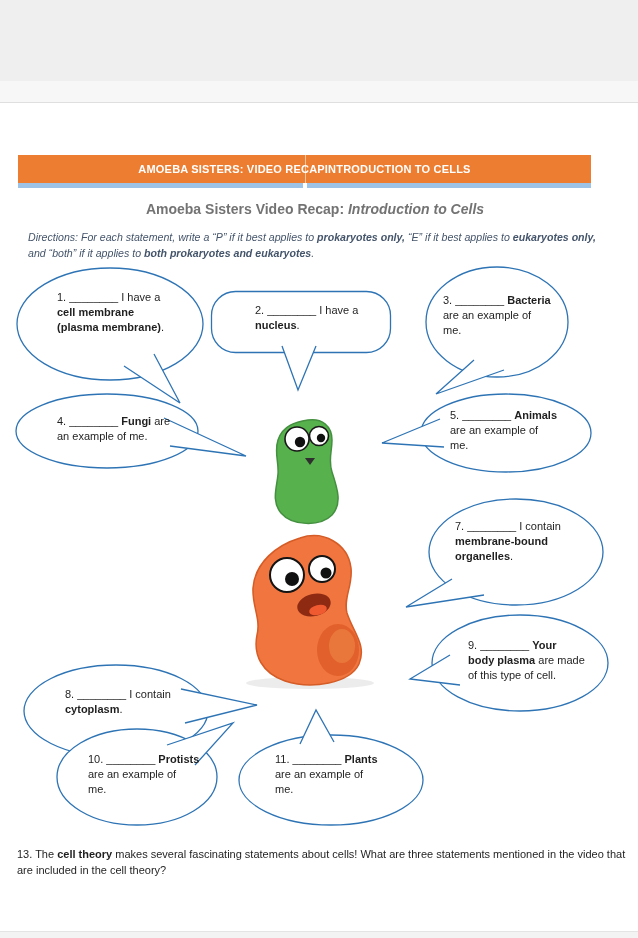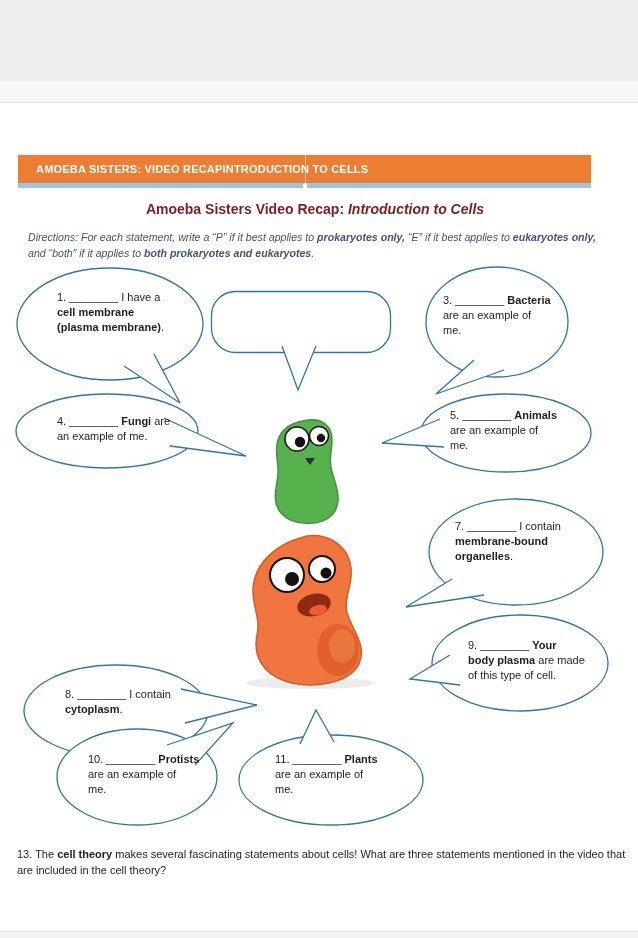--- a/index.html
+++ b/index.html
@@ -2,29 +2,29 @@
 <html><head>
 <meta charset="utf-8">
 <style>
   * { margin:0; padding:0; box-sizing:border-box; }
   html,body { width:638px; height:938px; background:#ffffff; font-family:"Liberation Sans", sans-serif; }
   .screen { position:relative; width:638px; height:938px; overflow:hidden; background:#ffffff; }
   .viewer-top { position:absolute; left:0; top:0; width:638px; height:103px; background:#efeff0; border-bottom:1px solid #dfdfdf; }
   .viewer-top-lower { position:absolute; left:0; bottom:0; width:100%; height:21px; background:#f7f7f8; }
   .viewer-bottom { position:absolute; left:0; bottom:0; width:638px; height:7px; background:#f3f3f4; border-top:1px solid #e4e4e4; }
 
-  .banner { position:absolute; left:18px; top:155px; width:573px; height:28px; background:#ED7D31; color:#ffffff; display:flex; align-items:center; justify-content:flex-start; padding:0 18px; font-size:11px; }
+  .banner { position:absolute; left:18px; top:155px; width:573px; height:28px; background:#ED7D31; color:#ffffff; display:flex; align-items:center; justify-content:center; padding:0 18px; font-size:11px; }
   .banner-left { font-weight:600; letter-spacing:.2px; }
   .banner-right { font-weight:700; letter-spacing:.2px; }
   .banner-divider { position:absolute; left:287px; top:0; width:1px; height:28px; background:rgba(255,255,255,.55); }
   .banner-underline { position:absolute; top:183px; height:5px; background:#9DC3E6; }
   .banner-underline.left { left:18px; width:285px; }
   .banner-underline.right { left:307px; width:284px; }
 
-  .page-title { position:absolute; left:0; top:201px; width:630px; text-align:center; font-size:14px; font-weight:700; color:#7f1d1d; }
+  .page-title { position:absolute; left:0; top:201px; width:630px; text-align:center; font-size:14px; font-weight:700; color:#737373; }
   .page-title .ital { font-style:italic; }
 
   .directions { position:absolute; left:17px; top:230px; width:610px; font-size:10.6px; line-height:15.5px; font-style:italic; color:#44546A; }
   .dline { white-space:nowrap;margin-left:11px; }
   .b { font-weight:700; }
 
   .bubble { position:absolute; }
   .bubble svg { position:absolute; left:0; top:0; overflow:visible; }
   .bub { fill:#ffffff; stroke:#2E74B5; stroke-width:1.3; }
   .bubble-text { position:absolute; font-size:11px; line-height:15px; color:#1f1f1f; }
@@ -69,20 +69,24 @@
       <div class="bline"><span class="b">cell membrane</span></div>
       <div class="bline"><span class="b">(plasma membrane)</span><span>.</span></div>
     </div>
   </div>
 
   <div class="bubble" style="left:210px;top:290px;width:182px;height:104px">
     <svg width="182" height="104" viewBox="0 0 182 104">
       <rect class="bub" x="1.5" y="1.5" width="179" height="61" rx="24"></rect>
       <path class="bub" d="M72,56 L88,100 L106,56"></path>
     </svg>
+    <div class="bubble-text" style="left:45px;top:13px">
+      <div class="bline"><span>2. ________ I have a</span></div>
+      <div class="bline"><span class="b">nucleus</span><span>.</span></div>
+    </div>
   </div>
 
   <div class="bubble" style="left:424px;top:264px;width:148px;height:136px">
     <svg width="148" height="136" viewBox="0 0 148 136">
       <ellipse class="bub" cx="73" cy="58" rx="71" ry="55"></ellipse>
       <path class="bub" d="M50,96 L12,130 L80,106"></path>
     </svg>
     <div class="bubble-text" style="left:19px;top:29px">
       <div class="bline"><span>3. ________ </span><span class="b">Bacteria</span></div>
       <div class="bline"><span>are an example of</span></div>

